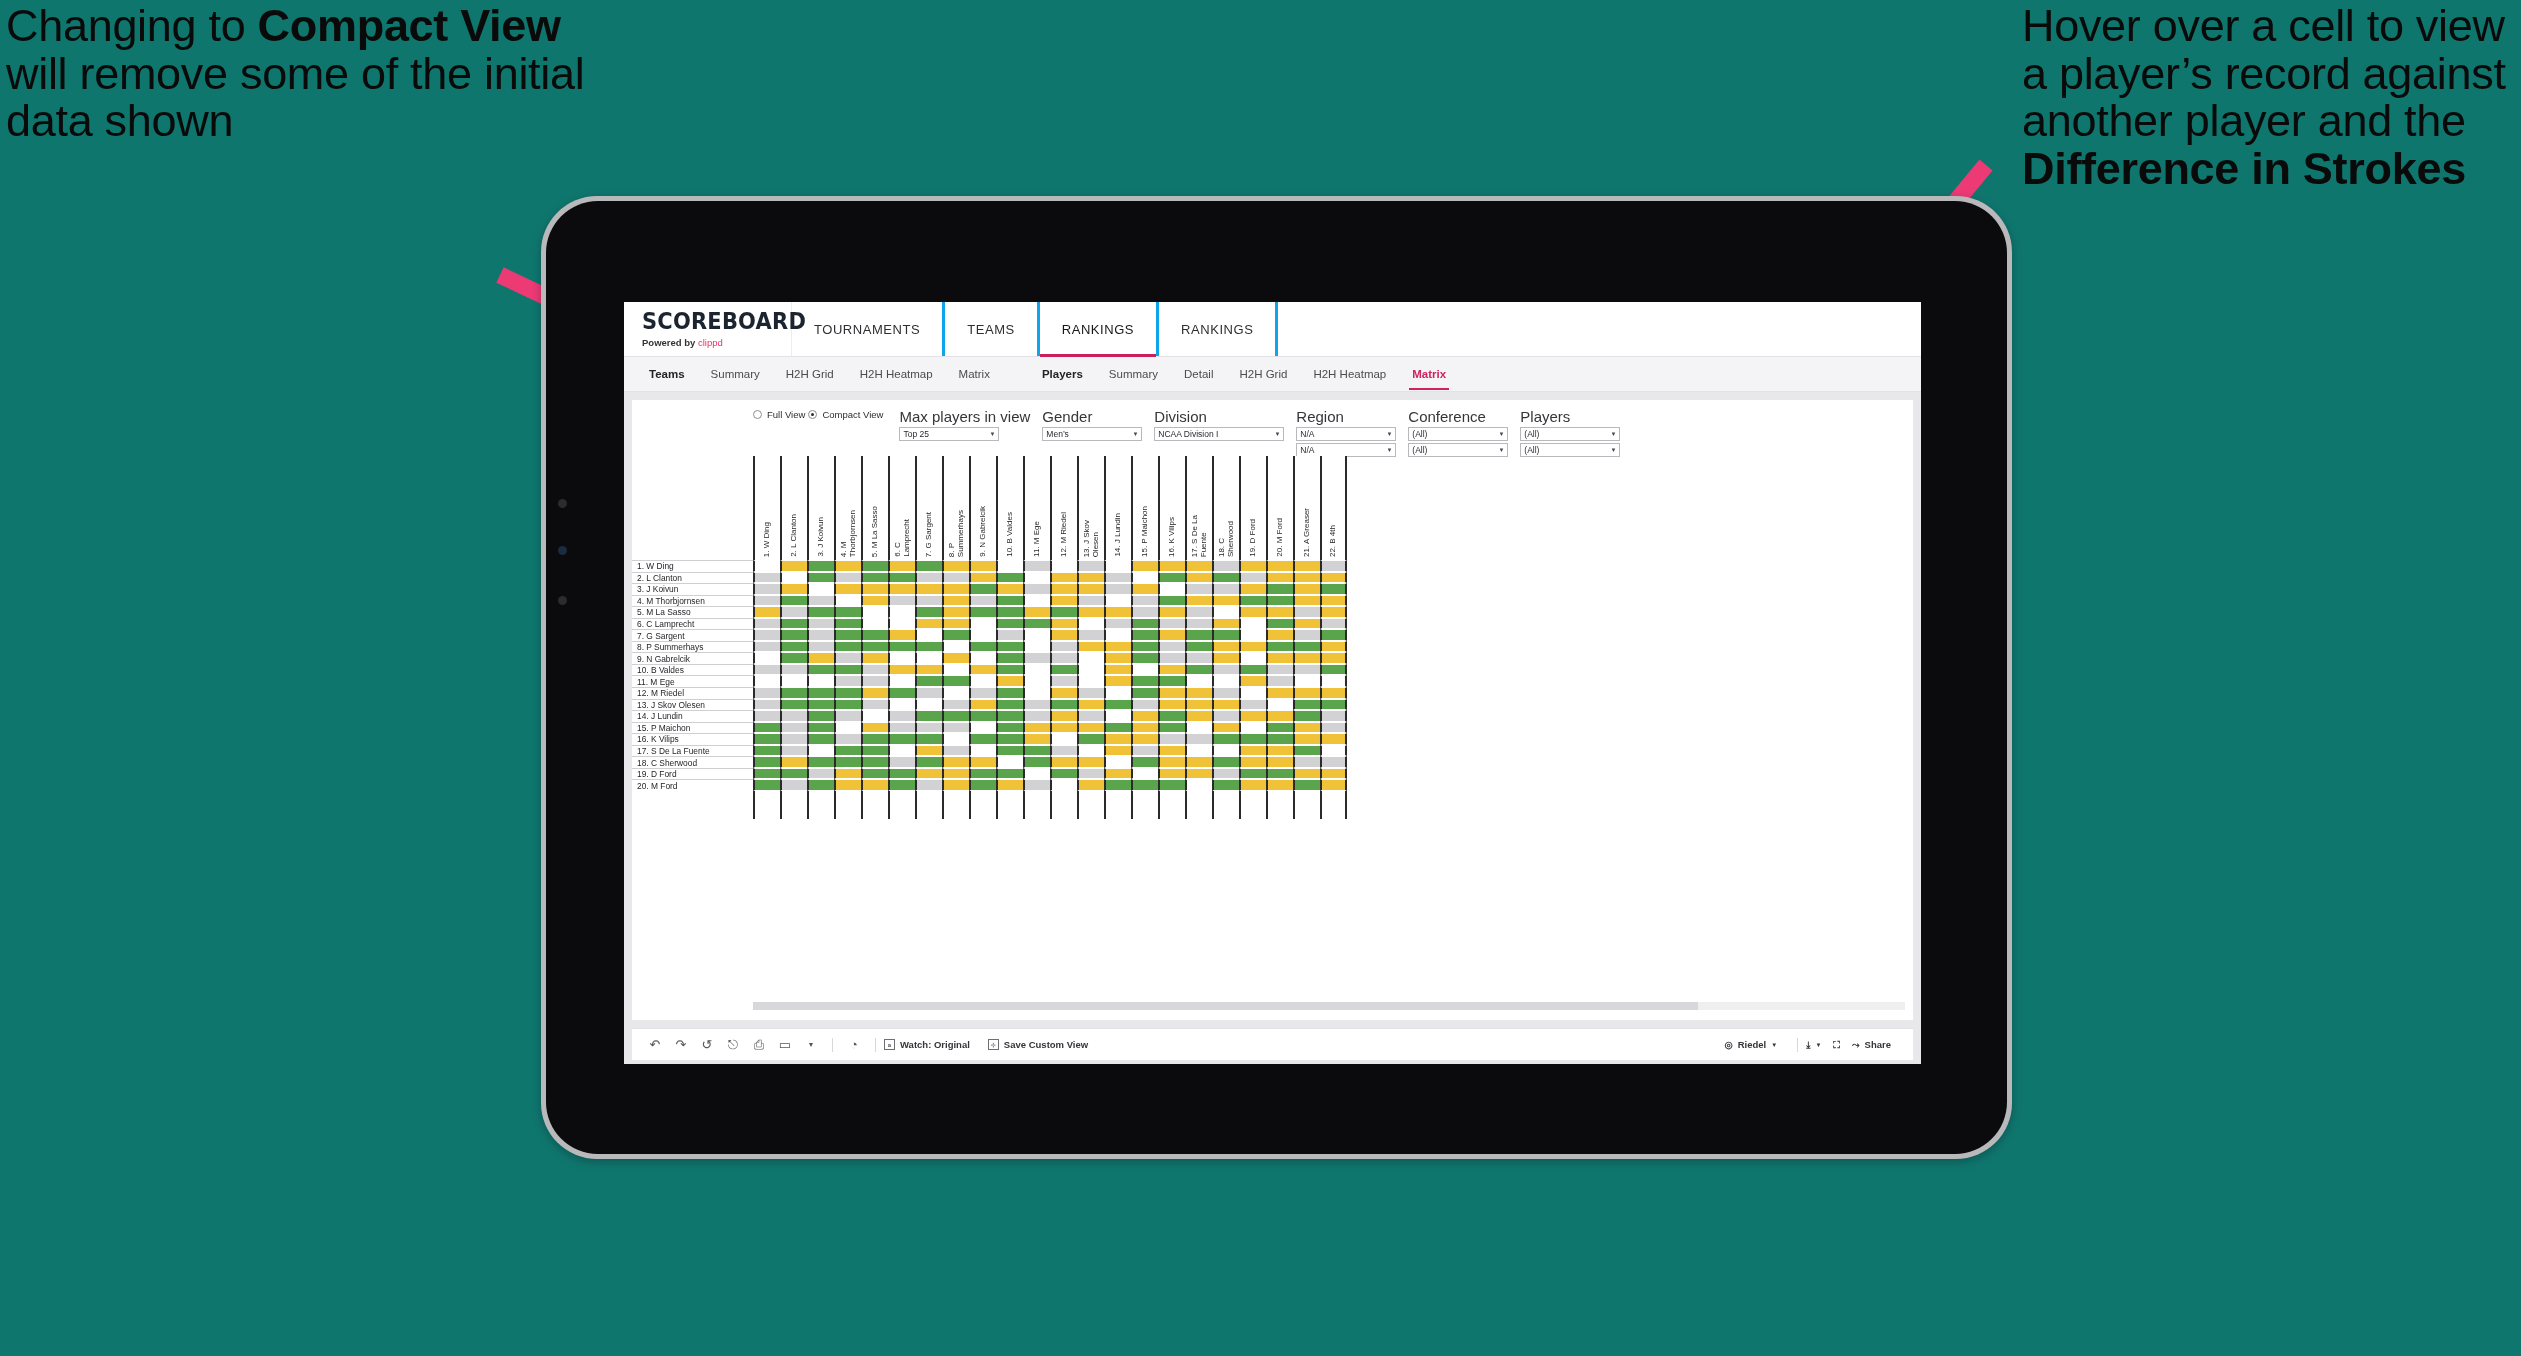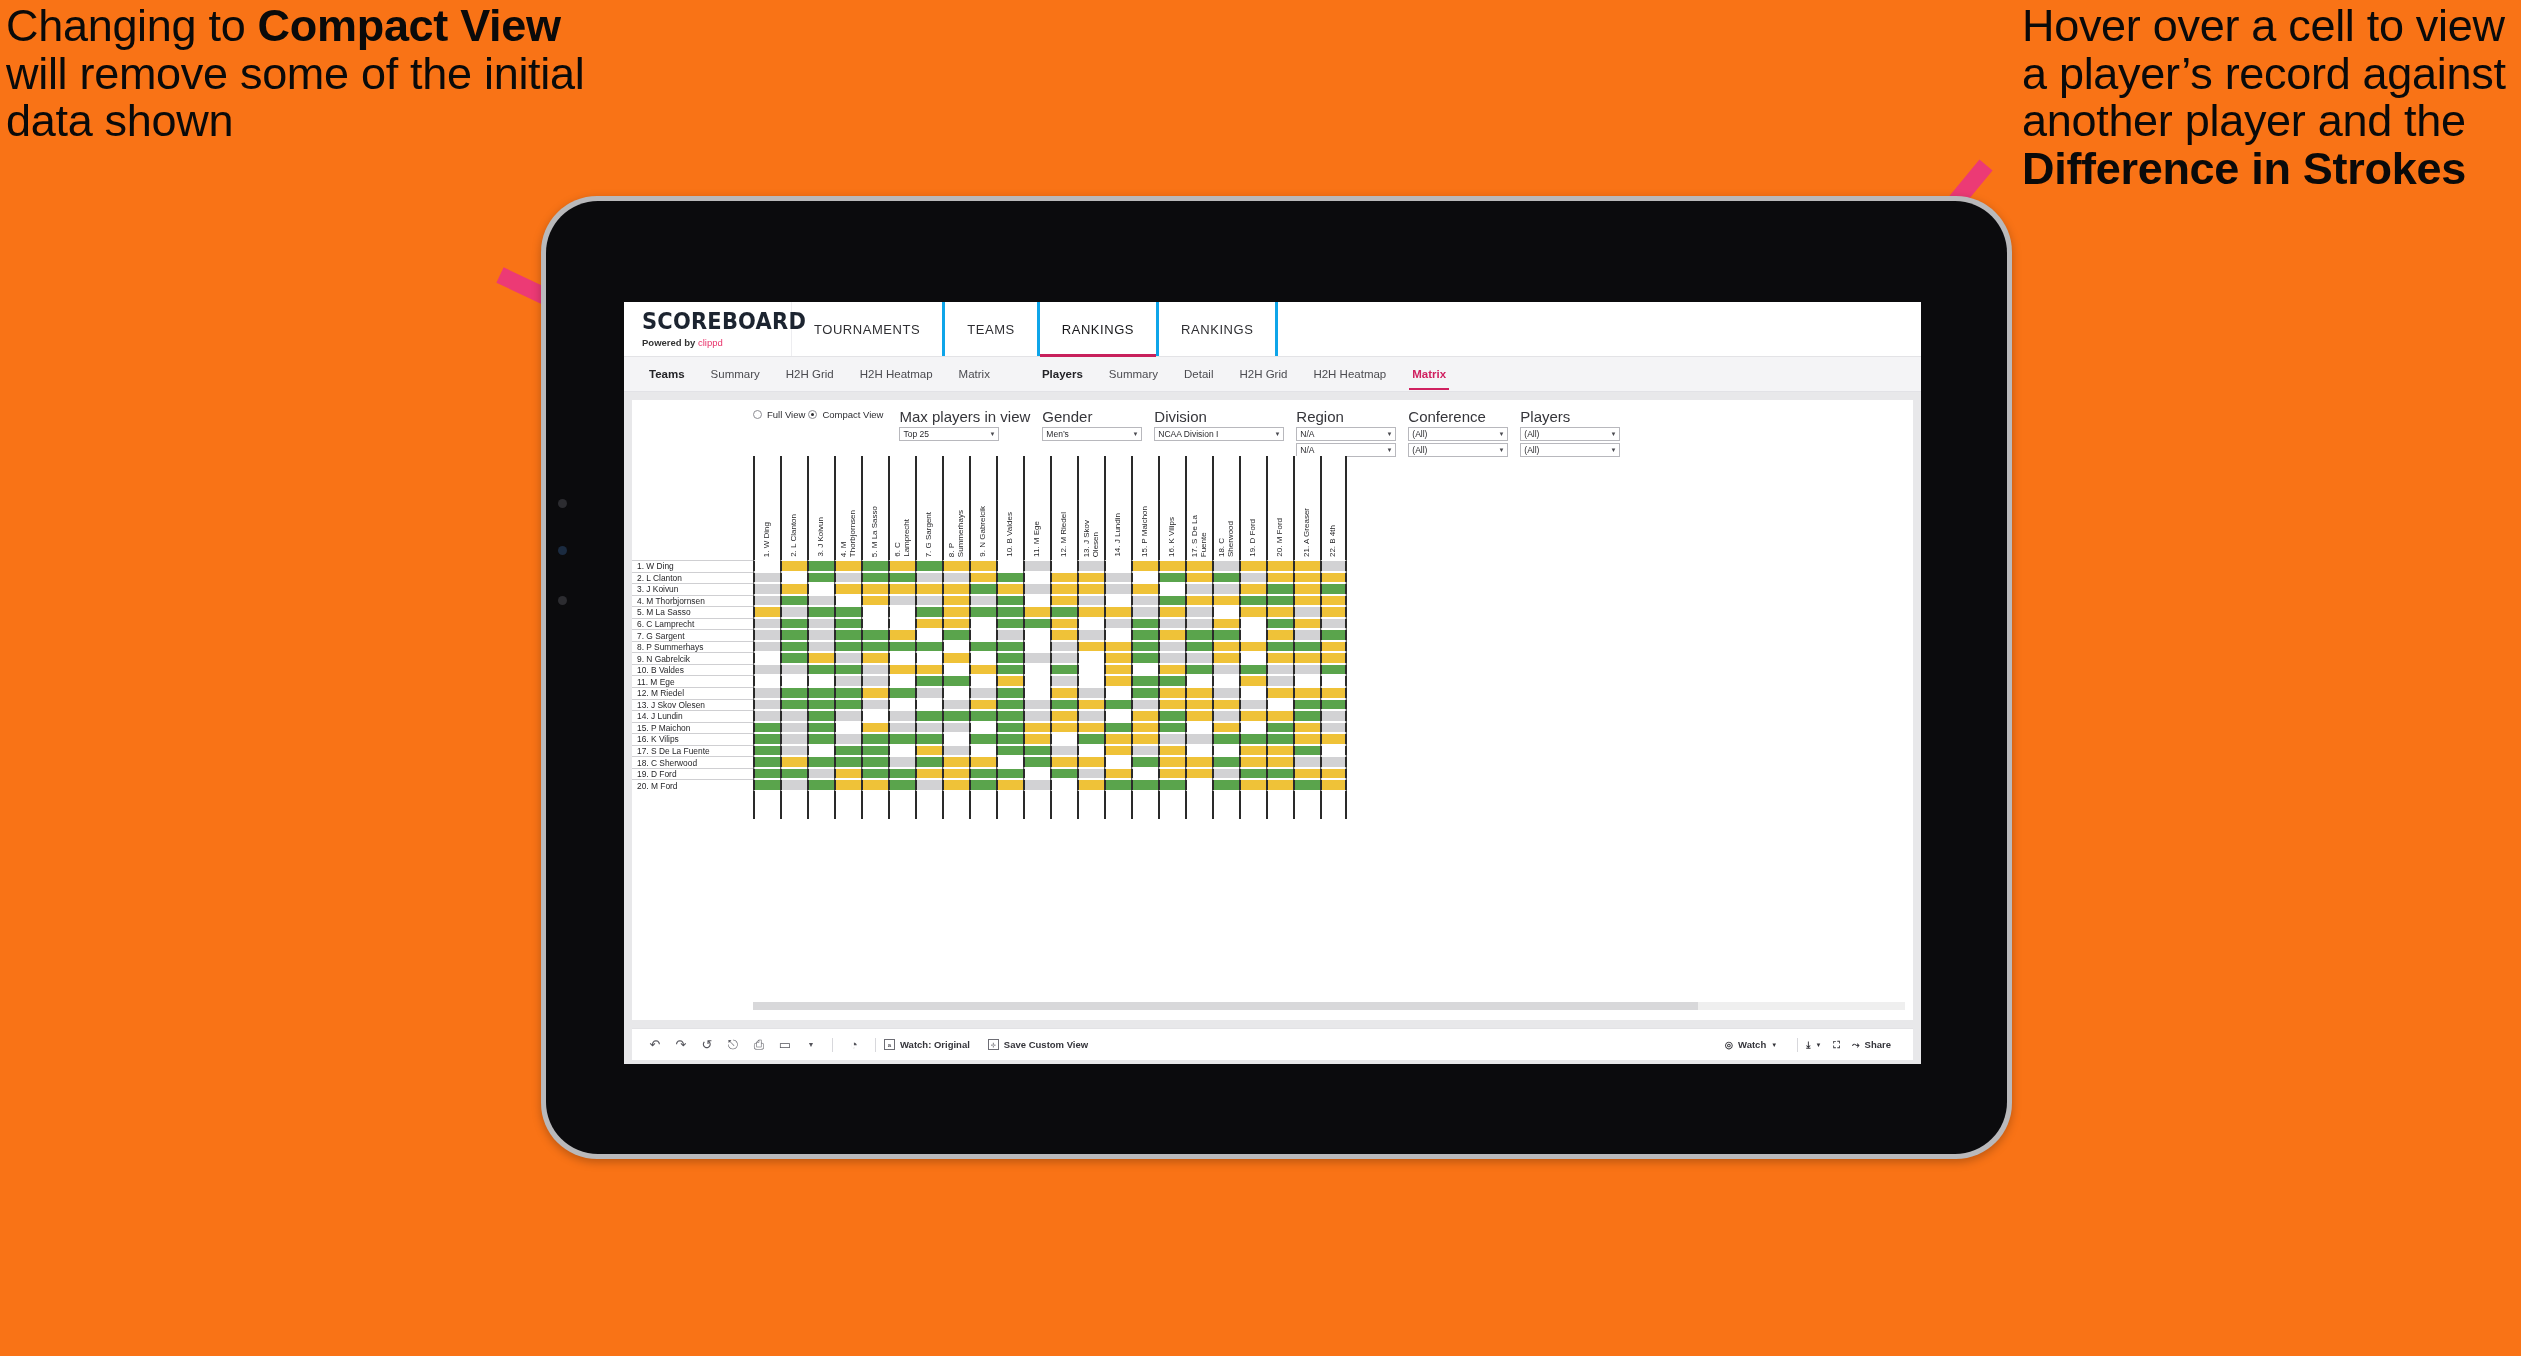--- a/index.html
+++ b/index.html
@@ -3,21 +3,21 @@
 <meta charset="utf-8">
 <style>
   * { box-sizing: border-box; }
   html, body {
     margin: 0; padding: 0;
     width: 2521px; height: 1356px;
     background: #ffffff;
     font-family: "Liberation Sans", sans-serif;
     overflow: hidden;
   }
-  #stage { position: relative; width: 2521px; height: 1356px; background: #f97316; padding-left: 38px; }
+  #stage { position: relative; width: 2521px; height: 1356px; background: #0f766e; padding-left: 38px; }
 
   
   .annot {
     position: absolute;
     font-family: "Liberation Sans", sans-serif;
     color: #0a0a0a;
     font-size: 45px;
     line-height: 1.06;
     font-weight: 400;
     letter-spacing: -0.3px;
@@ -1035,21 +1035,21 @@
               <span class="mini-sq">a</span>
               <span>Watch: Original</span>
             </div>
             <div class="tb-btn">
               <span class="mini-sq">⊹</span>
               <span>Save Custom View</span>
             </div>
             <div class="spacer"></div>
             <div class="tb-btn right">
               <span>◎</span>
-              <span>Watch</span>
+              <span>Riedel</span>
               <span style="font-size:6px">▼</span>
             </div>
             <div class="tb-sep"></div>
             <div class="tb-btn right">
               <span>⤓</span>
               <span style="font-size:6px">▼</span>
             </div>
             <div class="tb-btn right">
               <span>⛶</span>
             </div>

